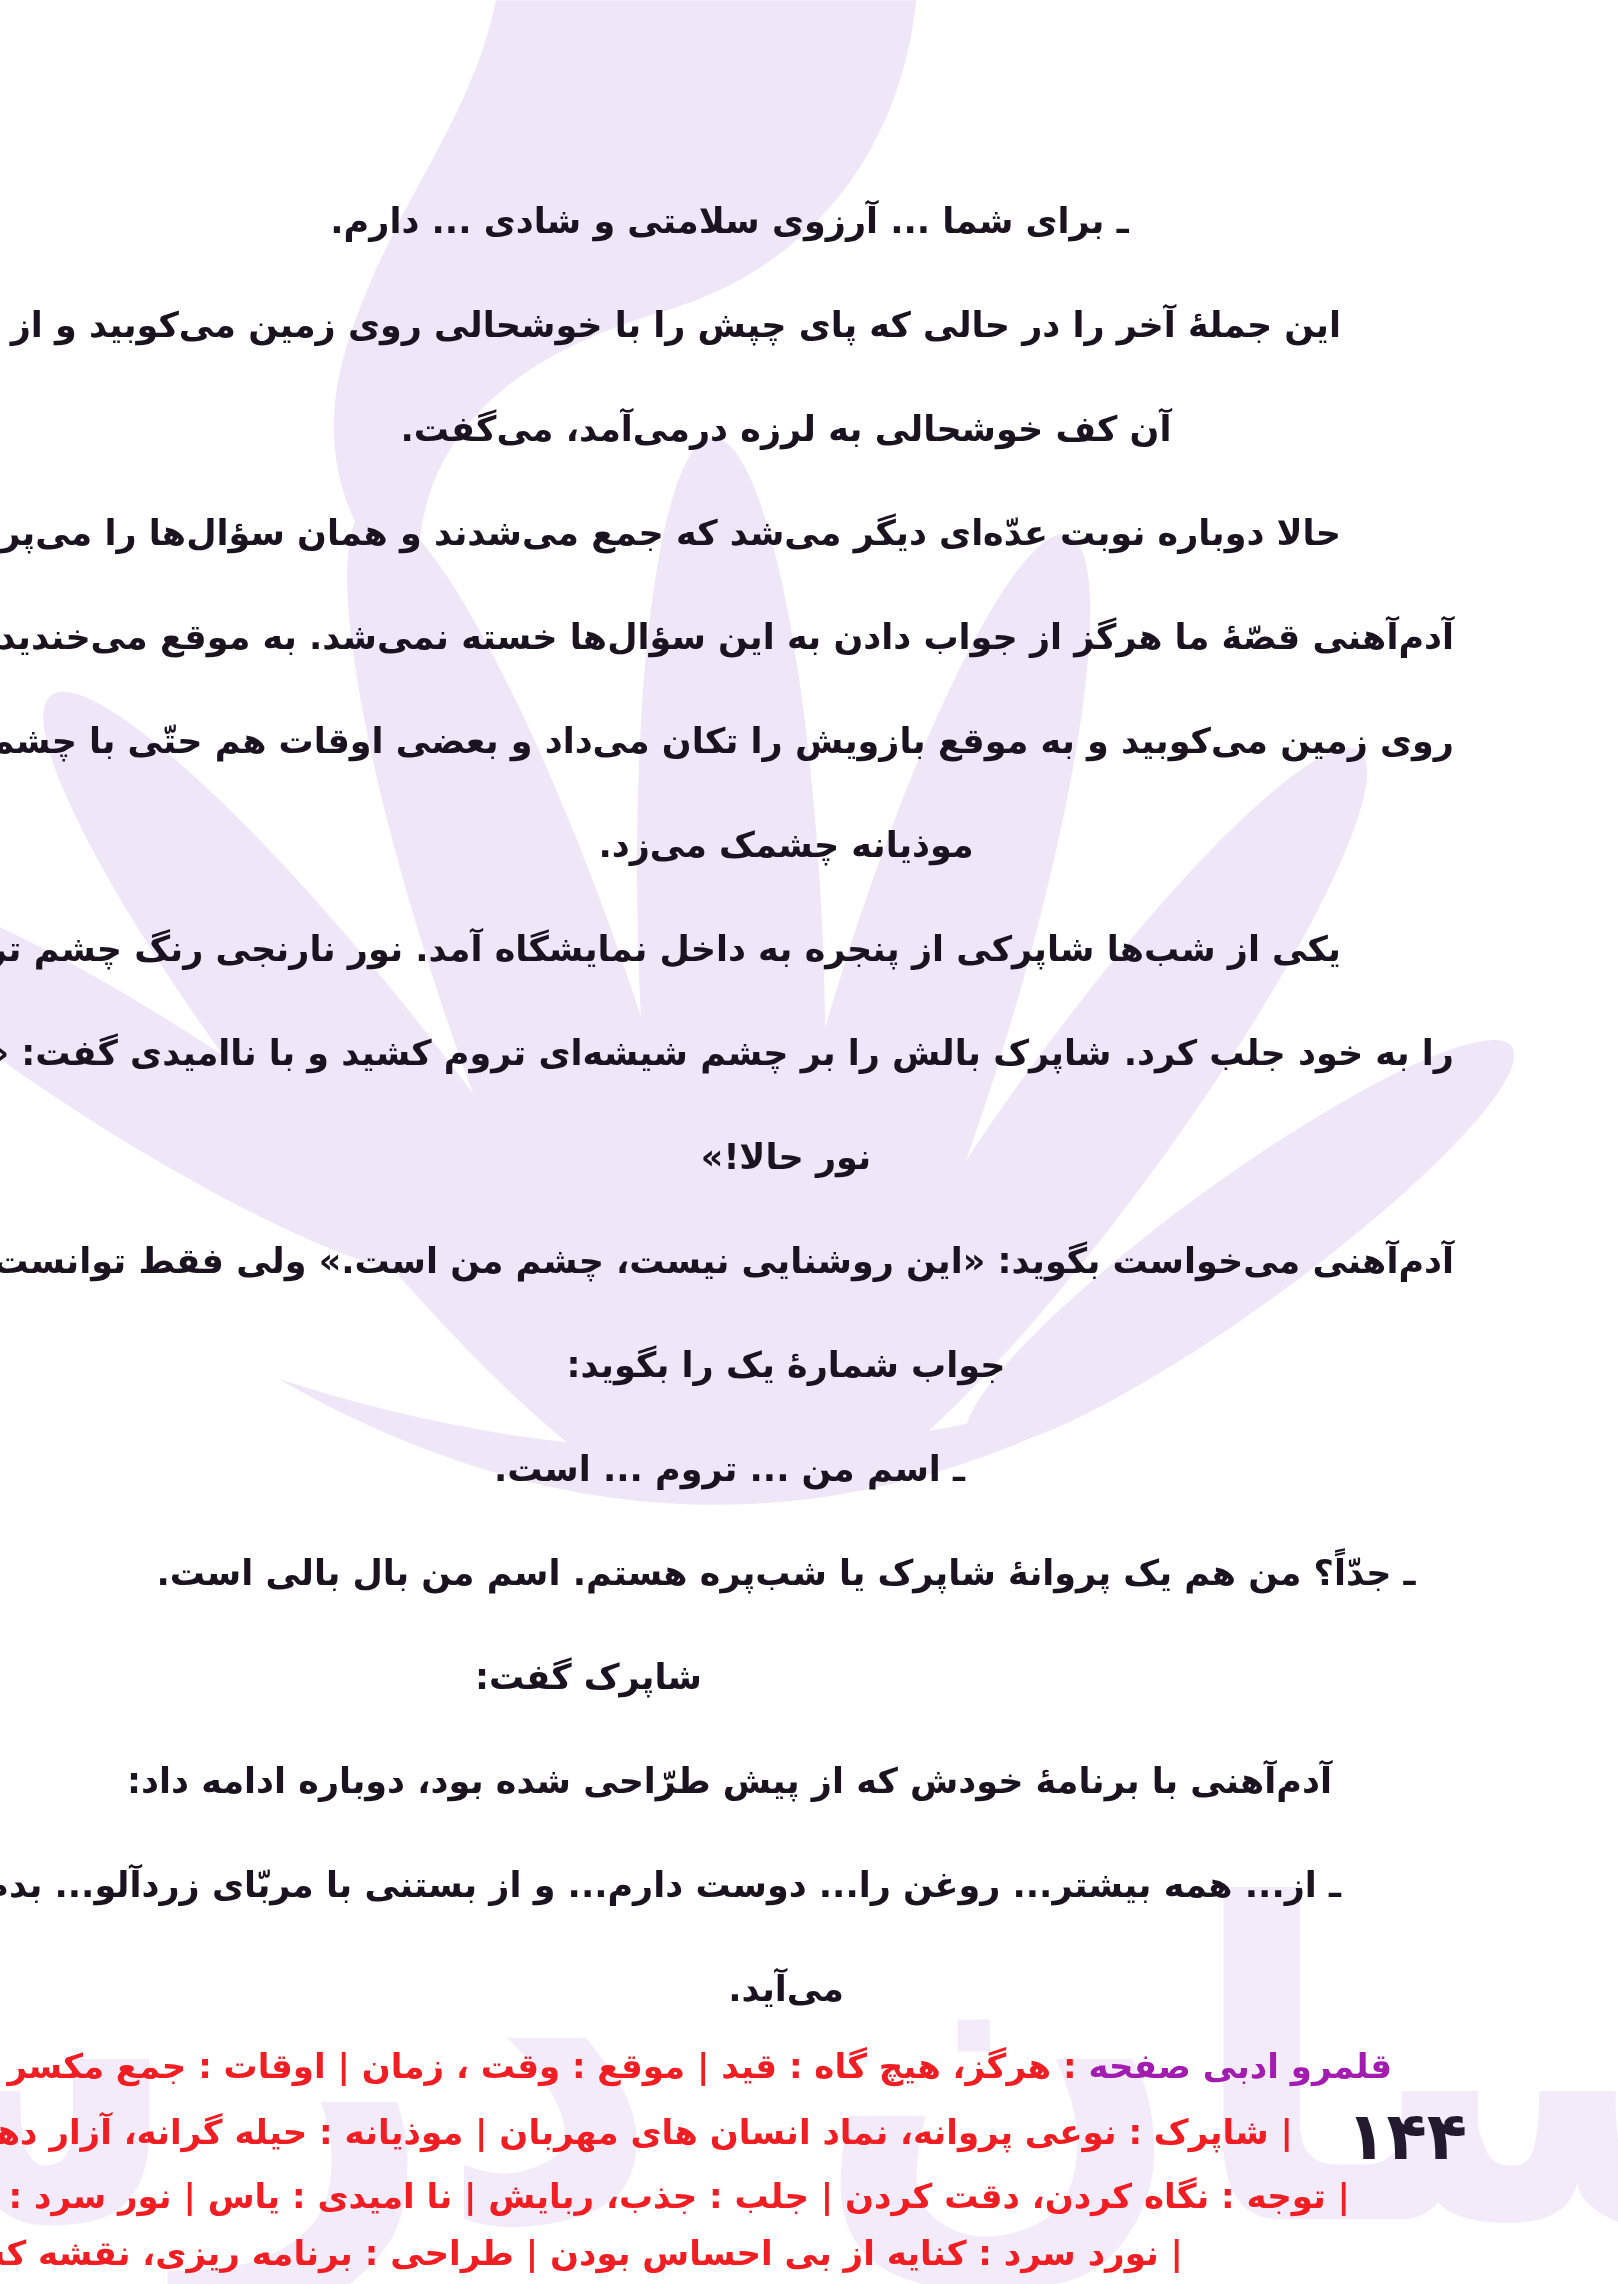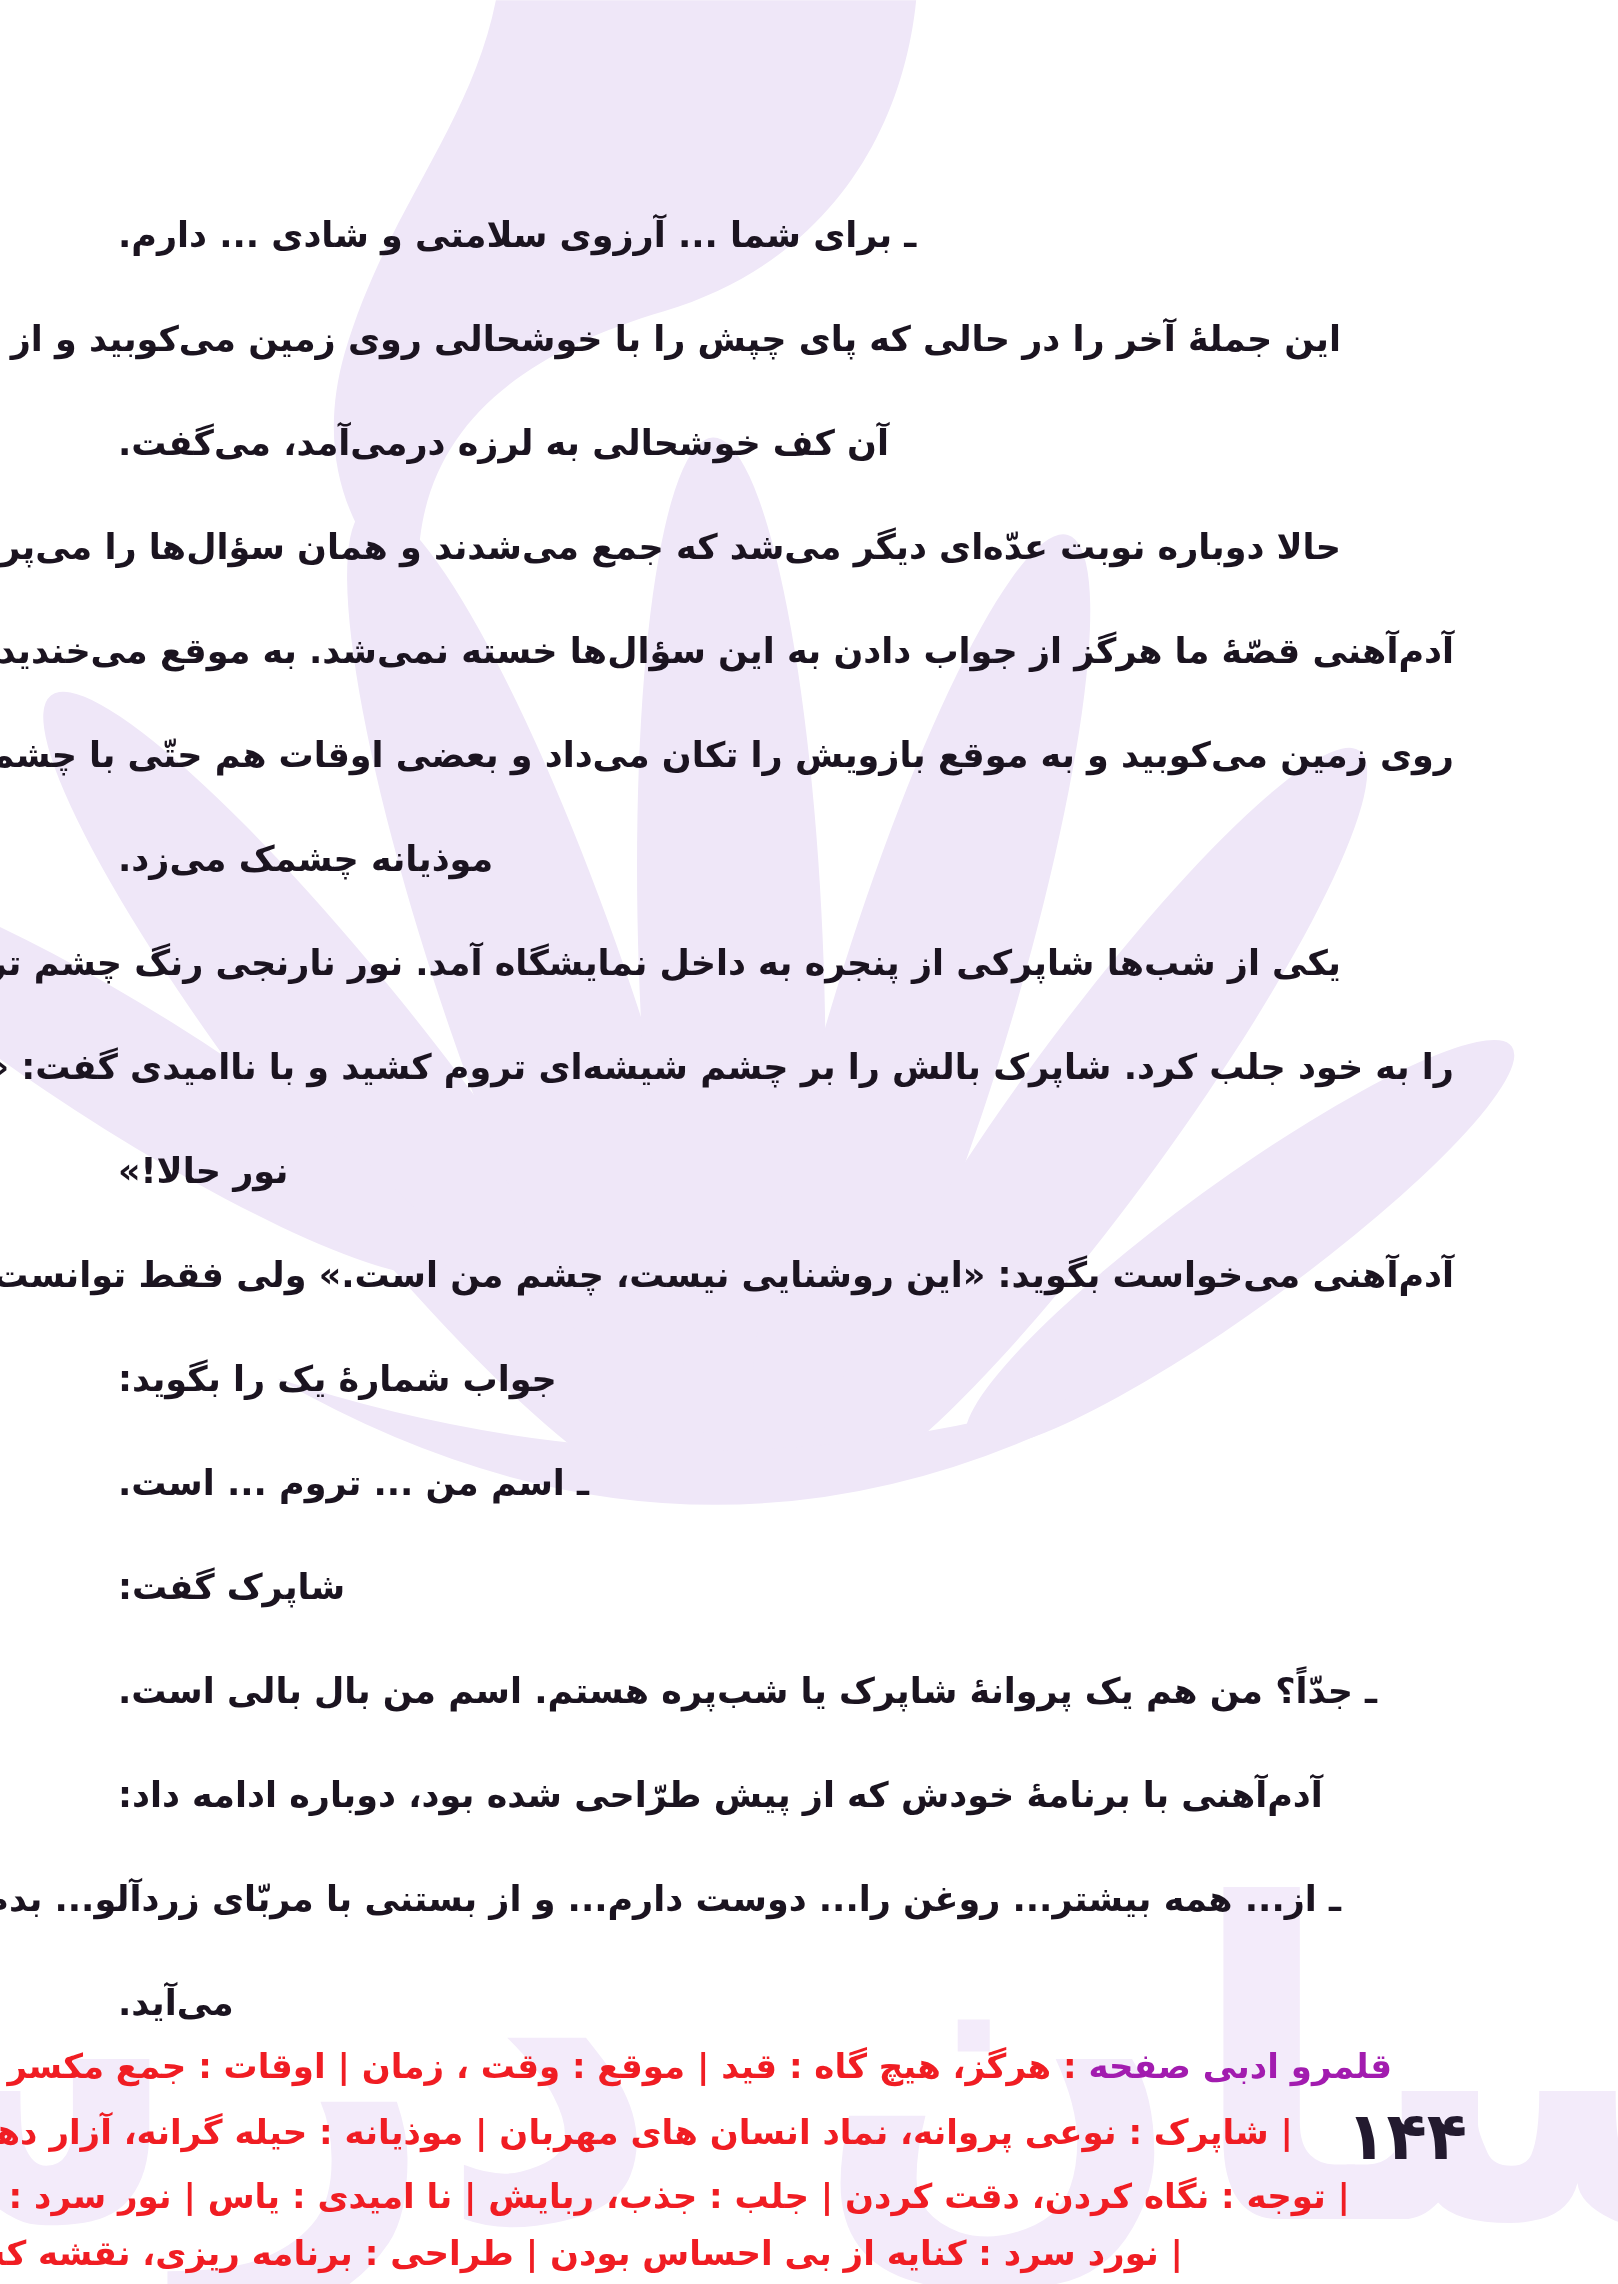--- a/index.html
+++ b/index.html
@@ -5,22 +5,22 @@
   html,body{margin:0;padding:0;background:#ffffff;}
   .page{
     position:relative;
     width:1618px;height:2284px;
     background:#ffffff;
     overflow:hidden;
     font-family:"DejaVu Sans", sans-serif;
   }
   .watermark{position:absolute;left:0;top:0;width:1618px;height:2284px;z-index:0;}
   .story{
-    position:absolute;top:183px;right:164px;left:118px;z-index:1;
-    direction:rtl;text-align:left;
+    position:absolute;top:169px;right:164px;left:118px;z-index:1;
+    direction:rtl;text-align:center;
     color:#1b1420;
     font-size:35px;font-weight:bold;
     line-height:104px;
   }
   .story .line{height:104px;white-space:nowrap;overflow:visible;}
   .story .ind{padding-right:113px;}
   .story .ind2{padding-right:395px;}
   .footer-line{
     position:absolute;z-index:2;
     direction:rtl;white-space:nowrap;
@@ -70,22 +70,22 @@
     <div class="line ind">حالا دوباره نوبت عدّه‌ای دیگر می‌شد که جمع می‌شدند و همان سؤال‌ها را می‌پرسیدند.</div>
     <div class="line">آدم‌آهنی قصّهٔ ما هرگز از جواب دادن به این سؤال‌ها خسته نمی‌شد. به موقع می‌خندید و پایش را</div>
     <div class="line">روی زمین می‌کوبید و به موقع بازویش را تکان می‌داد و بعضی اوقات هم حتّی با چشم نارنجی رنگش،</div>
     <div class="line">موذیانه چشمک می‌زد.</div>
     <div class="line ind">یکی از شب‌ها شاپرکی از پنجره به داخل نمایشگاه آمد. نور نارنجی رنگ چشم تروم توجّه او</div>
     <div class="line">را به خود جلب کرد. شاپرک بالش را بر چشم شیشه‌ای تروم کشید و با ناامیدی گفت: «وای چه</div>
     <div class="line">نور حالا!»</div>
     <div class="line">آدم‌آهنی می‌خواست بگوید: «این روشنایی نیست، چشم من است.» ولی فقط توانست</div>
     <div class="line">جواب شمارهٔ یک را بگوید:</div>
     <div class="line ind">ـ اسم من ... تروم ... است.</div>
+    <div class="line">ـ جدّاً؟ من هم یک پروانهٔ شاپرک یا شب‌پره هستم. اسم من بال بالی است.</div>
     <div class="line ind2">شاپرک گفت:</div>
-    <div class="line">ـ جدّاً؟ من هم یک پروانهٔ شاپرک یا شب‌پره هستم. اسم من بال بالی است.</div>
     <div class="line ind">آدم‌آهنی با برنامهٔ خودش که از پیش طرّاحی شده بود، دوباره ادامه داد:</div>
     <div class="line ind">ـ از... همه بیشتر... روغن را... دوست دارم... و از بستنی با مربّای زردآلو... بدم</div>
     <div class="line">می‌آید.</div>
   </div>
 
   <div class="footer-line" id="footer-line-1">
     <span class="footer-label">قلمرو ادبی صفحه</span><span> : هرگز، هیچ گاه : قید | موقع : وقت ، زمان | اوقات : جمع مکسر وقت، زمان ها</span>
   </div>
   <div class="footer-line" id="footer-line-2">| شاپرک : نوعی پروانه، نماد انسان های مهربان | موذیانه : حیله گرانه، آزار دهنده، اذیت کننده</div>
   <div class="footer-line" id="footer-line-3">| توجه : نگاه کردن، دقت کردن | جلب : جذب، ربایش | نا امیدی : یاس | نور سرد : حس آمیزی</div>

